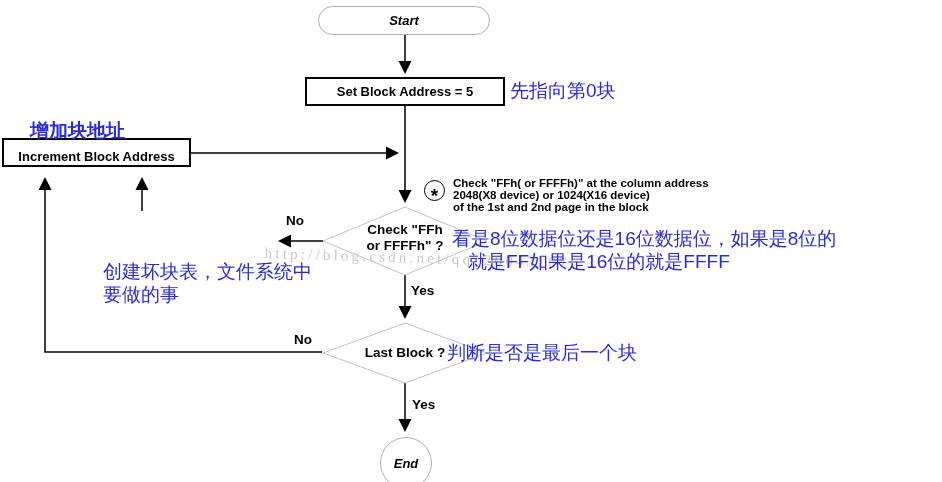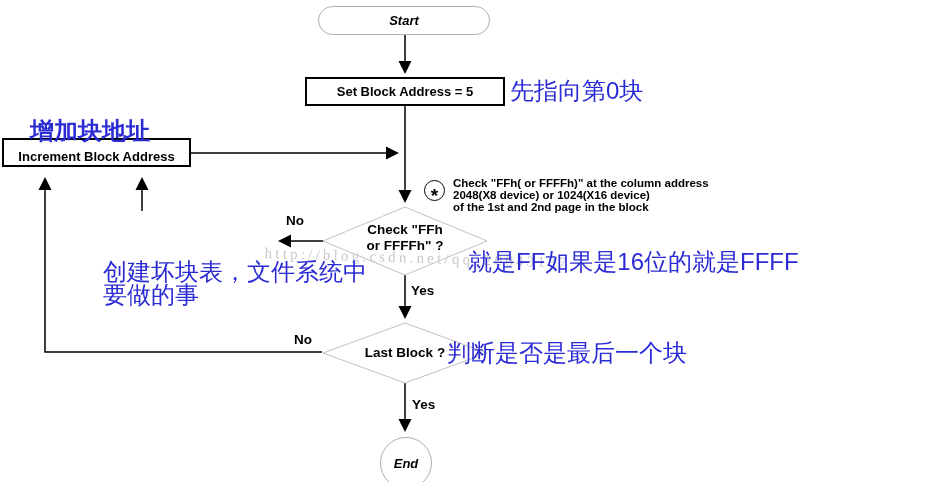--- a/index.html
+++ b/index.html
@@ -53,21 +53,21 @@
   .lbl {
     position: absolute;
     font-weight: bold;
     font-size: 13.5px;
     z-index: 3;
     white-space: nowrap;
   }
   .blue {
     position: absolute;
     color: #2b2bd5;
-    font-size: 24px;
+    font-size: 19px;
     line-height: 23px;
     white-space: nowrap;
     z-index: 3;
   }
   .note-circle {
     position: absolute;
     left: 424px; top: 180px;
     width: 21px; height: 21px;
     border: 1.5px solid #000;
     border-radius: 50%;
@@ -162,16 +162,17 @@
     <div>2048(X8 device) or 1024(X16 device)</div>
     <div>of the 1st and 2nd page in the block</div>
   </div>
 
   <div class="blue" style="left:510px; top:79px;">先指向第0块</div>
   <div class="blue" style="left:30px; top:119px;font-weight:bold;">增加块地址</div>
   <div class="blue" style="left:103px; top:260px;">
     <div>创建坏块表，文件系统中</div>
     <div>要做的事</div>
   </div>
+  <div class="blue" style="left:452px; top:227px;">看是8位数据位还是16位数据位，如果是8位的</div>
   <div class="blue" style="left:468px; top:250px;">就是FF如果是16位的就是FFFF</div>
   <div class="blue" style="left:447px; top:341px;">判断是否是最后一个块</div>
 
 </div>
 
 </body></html>

